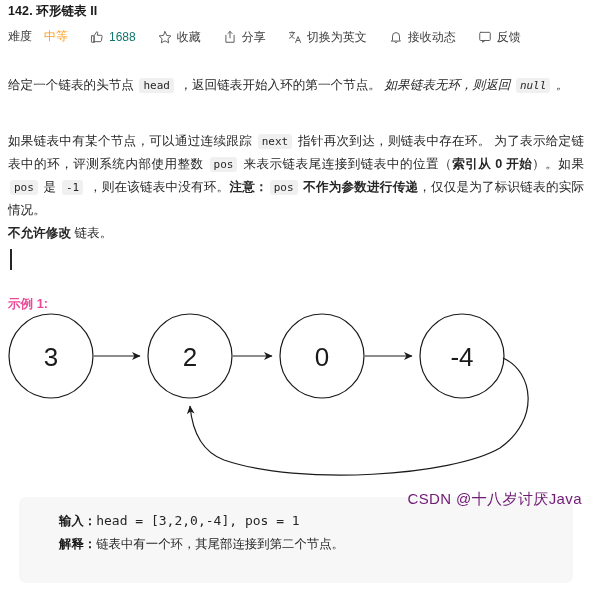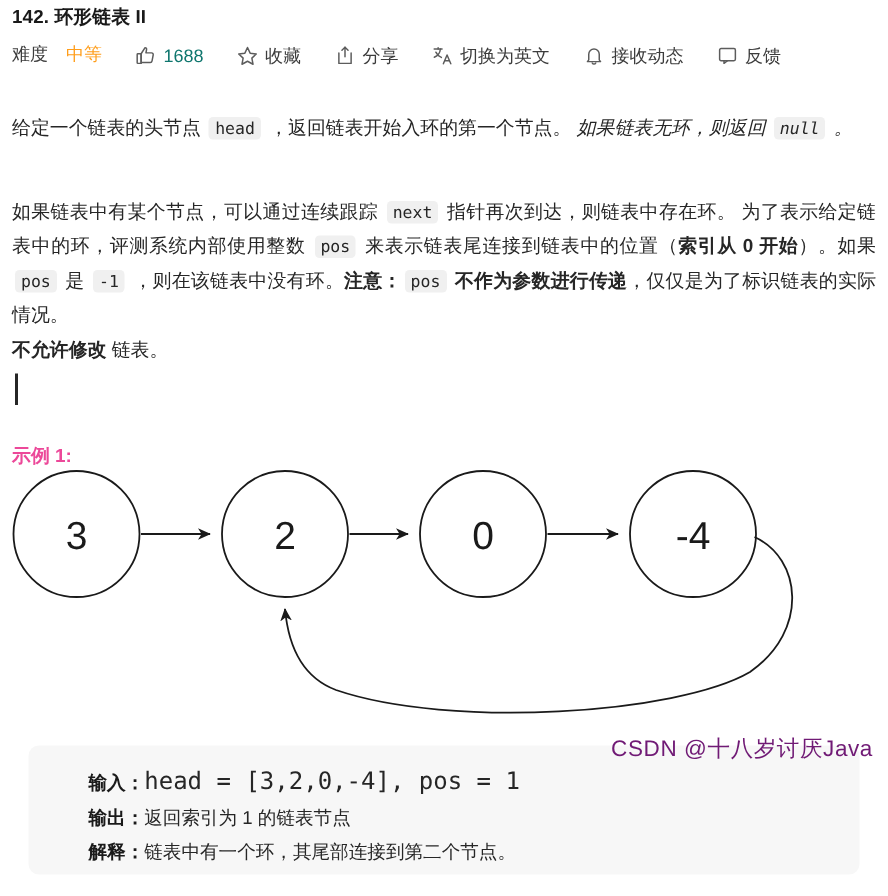--- a/index.html
+++ b/index.html
@@ -112,21 +112,21 @@
   }
   .ex-line {
     font-size: 12.4px;
     line-height: 23px;
     color: #262626;
     white-space: nowrap;
   }
   .ex-key { font-weight: 700; color: #1a1a1a; padding-left: 16px; }
   .ex-mono {
     font-family: "DejaVu Sans Mono", "Liberation Mono", monospace;
-    font-size: 16px;
+    font-size: 13px;
   }
 
   
   .watermark {
     position: absolute;
     right: 10px; bottom: 5px;
     font-size: 15px;
     color: #701a75;
     letter-spacing: 0.4px;
     white-space: nowrap;
@@ -255,22 +255,19 @@
 
       <path d="M 503 48 C 534 62, 540 110, 500 138 C 452 166, 300 176, 224 150 C 200 141, 192 118, 190 96" stroke="#1a1a1a" stroke-width="1.2" fill="none" marker-end="url(#ah)"></path>
     </svg>
   </div>
 
   <div class="example-box">
     <div class="ex-line">
       <span class="ex-key">输入：</span><span class="ex-mono">head = [3,2,0,-4], pos = 1</span>
     </div>
     <div class="ex-line">
-      <span class="ex-key">输出：</span><span>返回索引为 1 的链表节点</span>
-    </div>
-    <div class="ex-line">
       <span class="ex-key">解释：</span><span>链表中有一个环，其尾部连接到第二个节点。</span>
     </div>
   </div>
 
   <div class="watermark">CSDN @十八岁讨厌Java</div>
 
 </div>
 
 </body></html>

